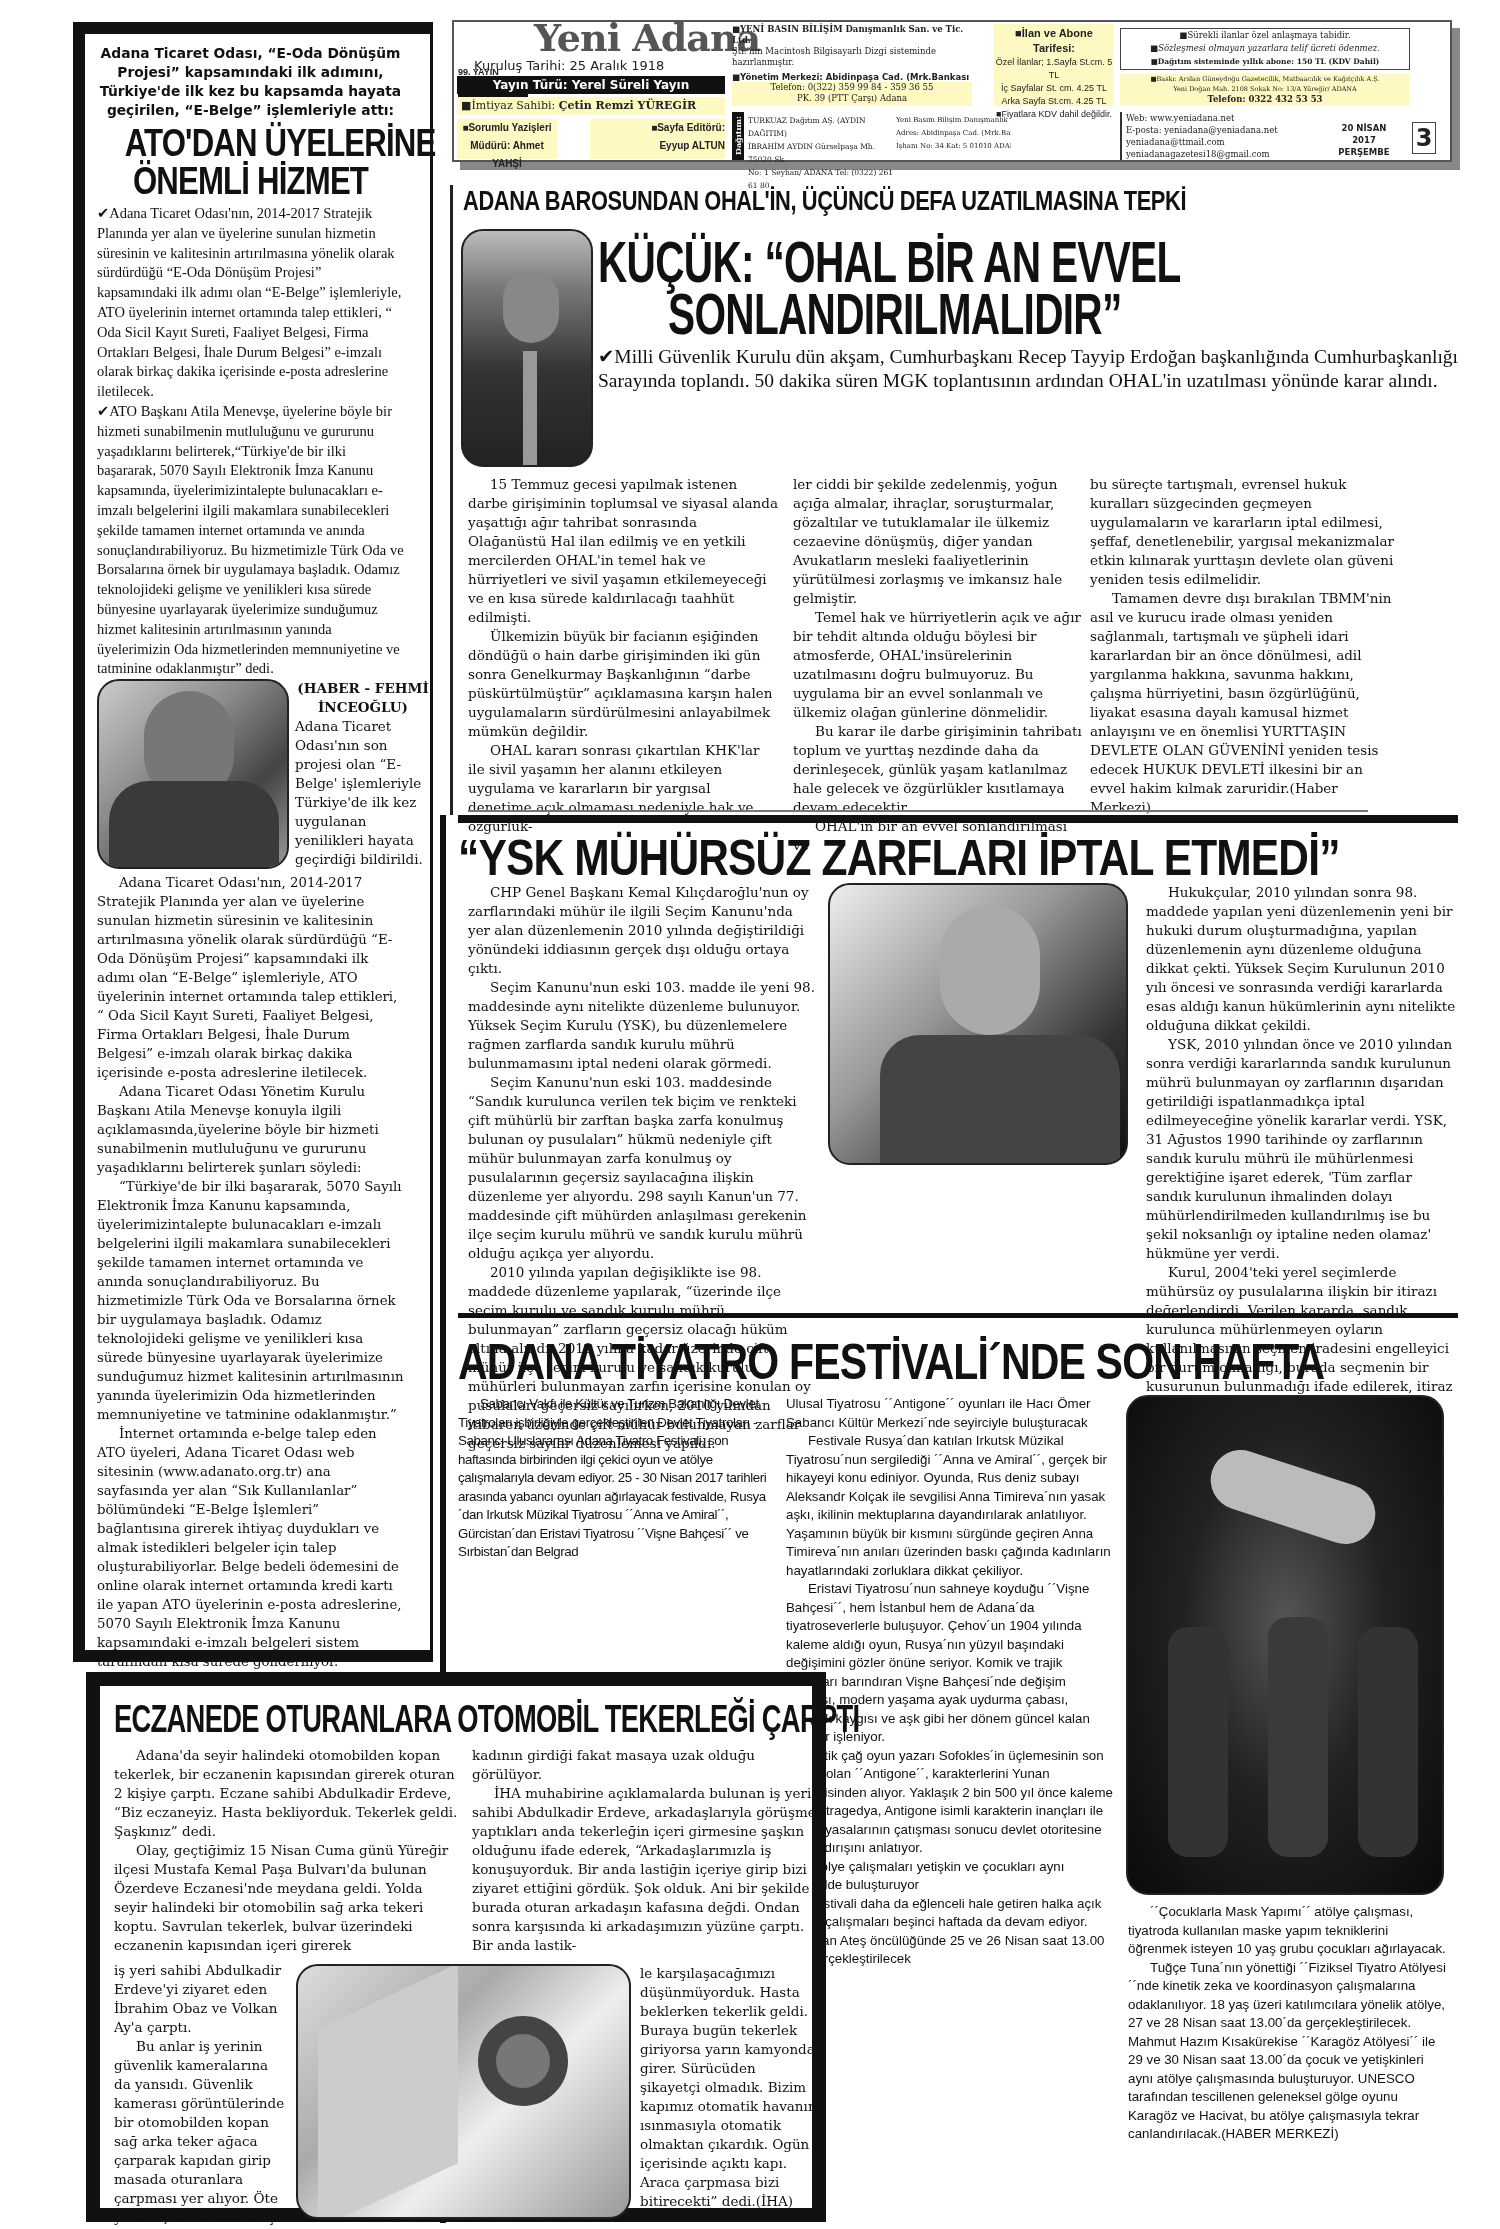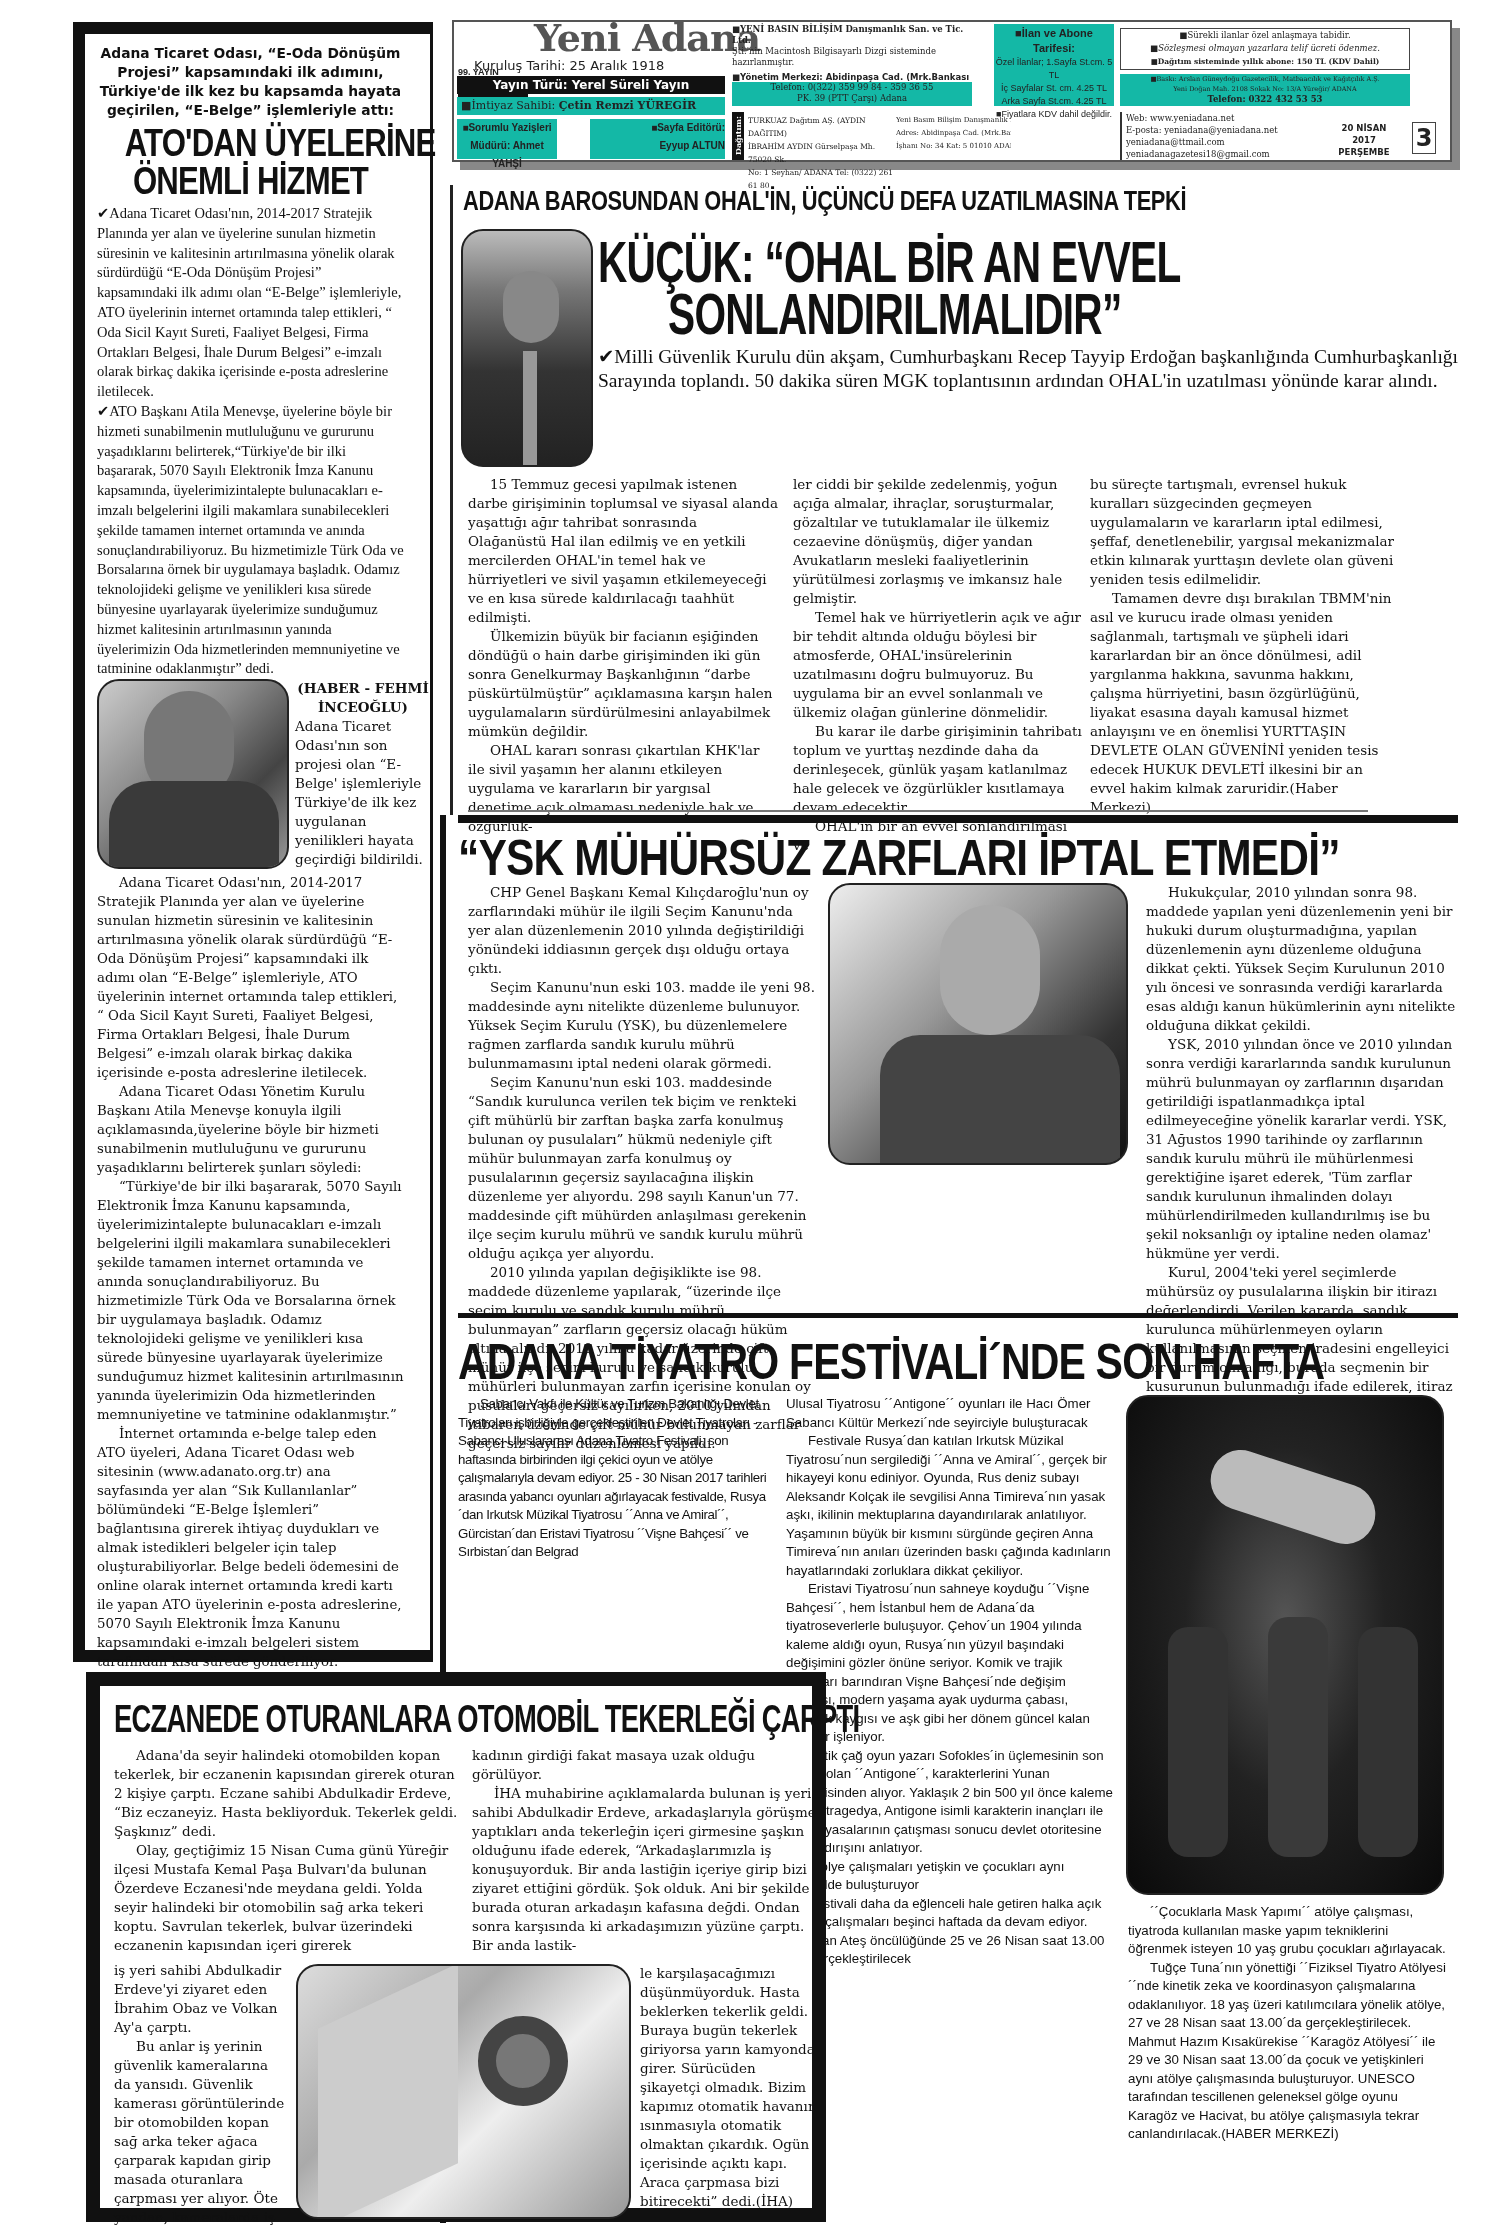--- a/index.html
+++ b/index.html
@@ -7,21 +7,21 @@
 .abs{position:absolute}
 .box{position:absolute;border:3px solid #111;background:#fff}
 .thick{border:12px solid #111}
 .col{position:absolute;font-size:13.5px;line-height:19px;text-align:left;color:#111}
 .col p{text-indent:22px}
 .cond{font-family:"Liberation Sans Narrow","Liberation Sans",sans-serif;font-weight:bold;letter-spacing:-1px;transform-origin:left top}
 .hl{font-family:"Liberation Sans",sans-serif;font-weight:900;color:#111;white-space:nowrap;transform-origin:left top;line-height:1}
 .photo{position:absolute;border:2px solid #222;border-radius:22px;overflow:hidden}
 .mast{position:absolute;left:452px;top:20px;width:1000px;height:142px;border:2px solid #555;background:#fff;box-shadow:8px 8px 0 #888}
 .mast .cell{position:absolute;font-size:10px;line-height:13px;color:#222}
-.gray{background:#14b8a6}
+.gray{background:#fef9c3}
 .sq::before{content:"\25A0 ";}
 .chk::before{content:"\2714";}
 </style>
 </head>
 <body>
 
 <div class="mast">
   <div class="cell" style="left:4px;top:4px;width:46px;margin-top:40px;">
     <div style="font-family:'Liberation Sans',sans-serif;font-weight:bold;font-size:9px;">99. YAYIN YILI</div>
     <div style="background:#111;color:#fff;font-family:'Liberation Sans',sans-serif;font-weight:bold;font-size:9px;padding:1px 2px;margin-top:2px;width:70px">SAYI: 28.191</div>

